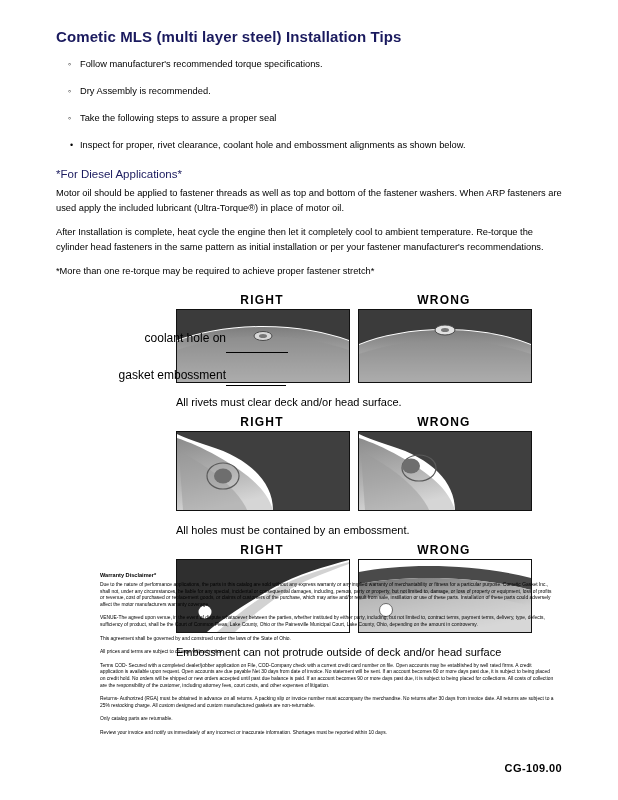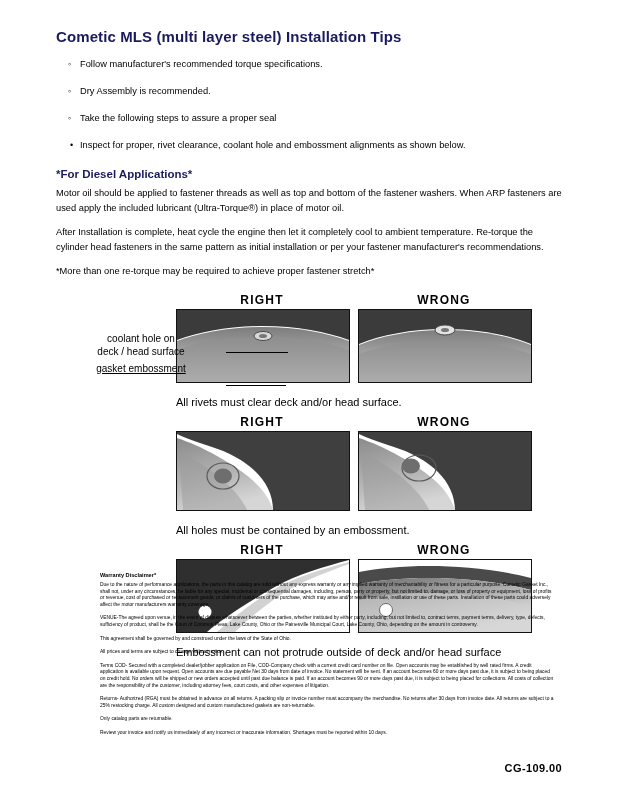--- a/index.html
+++ b/index.html
@@ -60,21 +60,21 @@
   }
   ul.subbullets > li::before {
     content: "\2022";
     position: absolute;
     left: 0;
     top: 0;
     font-size: 9px;
   }
   .section-head {
     font-size: 11.5px;
-    font-weight: bold;
+    font-weight: normal;
     color: #1a1a5e;
     margin: 15px 0 6px 0;
   }
   .para {
     font-size: 9.3px;
     line-height: 14.5px;
     margin: 0 0 10px 0;
   }
   .para:last-child { margin-bottom: 0; }
 
@@ -110,25 +110,25 @@
     margin-top: 13px;
     line-height: 13px;
   }
 
   
   .callouts {
     position: absolute;
     left: 56px;
     top: 332px;
     width: 170px;
-    text-align: center;
-    font-size: 10px;
+    text-align: right;
+    font-size: 12px;
     line-height: 13px;
   }
-  .callout-2 { margin-top: 4px; text-decoration: underline; }
+  .callout-2 { margin-top: 24px; }
   .leader {
     position: absolute;
     background: #000;
     height: 1px;
   }
 
   
   .warranty {
     position: absolute;
     left: 100px;
@@ -307,21 +307,20 @@
       <div class="caption">
         <span>Embossment can not protrude outside of deck and/or head surface</span>
       </div>
     </div>
 
   </div>
 
   <div class="callouts">
     <div>
       <div>coolant hole on</div>
-      <div>deck / head surface</div>
     </div>
     <div class="callout-2">gasket embossment</div>
   </div>
   <div class="leader" style="left:226px; top:352px; width:62px;"></div>
   <div class="leader" style="left:226px; top:385px; width:60px;"></div>
 
   <div class="warranty">
     <h4>Warranty Disclaimer*</h4>
     <p>Due to the nature of performance applications, the parts in this catalog are sold without any express warranty or any implied warranty of merchantability or fitness for a particular purpose.  Cometic Gasket Inc., shall not, under any circumstances, be liable for any special, incidental or consequential damages, including, person, party or property, but not limited to, damage, or loss of property or equipment, loss of profits or revenue, cost of purchased or replacement goods, or claims of customers of the purchase, which may arise and/or result from sale, instillation or use of these parts.  Installation of these parts could adversely affect the motor manufacturers warranty coverage.</p>
     <p>VENUE-The agreed upon venue, in the event of dispute whatsoever between the parties, whether instituted by either party, including, but not limited to, contract terms, payment terms, delivery, type, defects, sufficiency of product, shall be the Court of Common Pleas, Lake County, Ohio or the Painesville Municipal Court, Lake County, Ohio, depending on the amount in controversy.</p>

